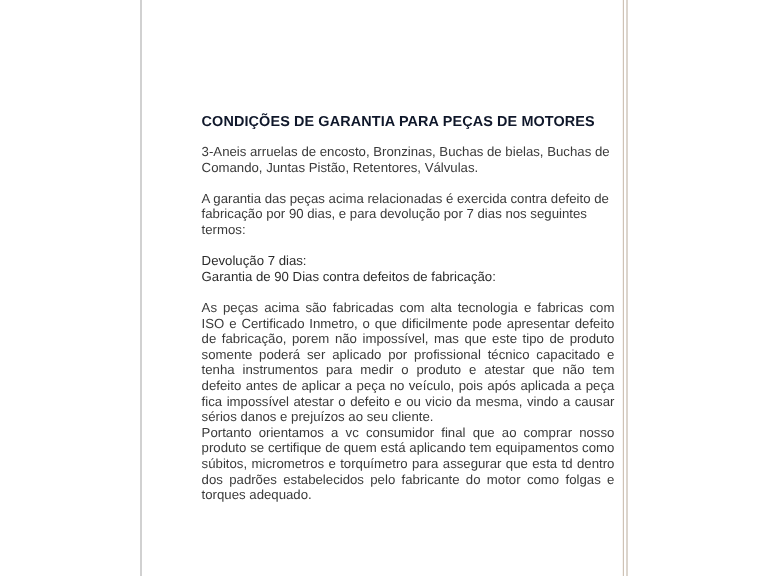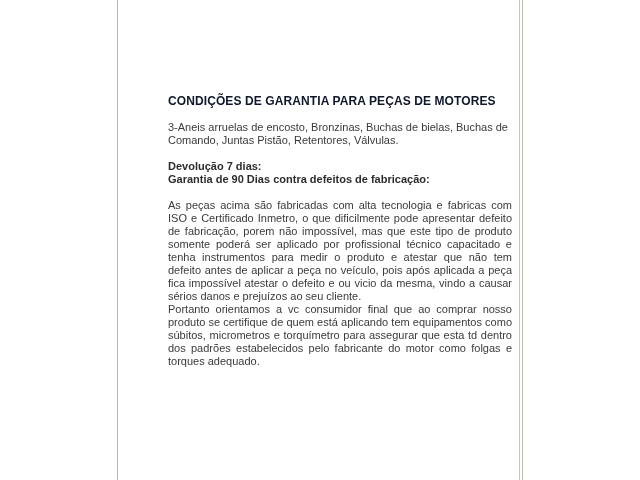--- a/index.html
+++ b/index.html
@@ -55,21 +55,21 @@
     margin: 0 0 13px 0;
     white-space: nowrap;
   }
   .para {
     margin: 0 0 13px 0;
   }
   .para.tight {
     margin: 0;
   }
   .heading {
-    font-weight: bold;
+    font-weight: normal;
     color: #2c2c2c;
     margin: 0;
   }
   .heading.spaced {
     margin: 0 0 13px 0;
   }
   .justified {
     text-align: justify;
   }
 </style>
@@ -78,20 +78,21 @@
 
 <div class="rule-left"></div>
 <div class="rule-right-outer"></div>
 <div class="rule-right-inner"></div>
 
 <div class="doc">
   <h1 class="doc-title">CONDIÇÕES DE GARANTIA PARA PEÇAS DE MOTORES</h1>
 
   <p class="para">3-Aneis arruelas de encosto, Bronzinas, Buchas de bielas, Buchas de Comando, Juntas Pistão, Retentores, Válvulas.</p>
 
+  <p class="para">A garantia das peças acima relacionadas é exercida contra defeito de fabricação por 90 dias, e para devolução por 7 dias nos seguintes termos:</p>
 
   <p class="heading">Devolução 7 dias:</p>
 
 
   <p class="heading spaced">Garantia de 90 Dias contra defeitos de fabricação:</p>
 
   <p class="para tight justified">As peças acima são fabricadas com alta tecnologia e fabricas com ISO e Certificado Inmetro, o que dificilmente pode apresentar defeito de fabricação, porem não impossível, mas que este tipo de produto somente poderá ser aplicado por profissional técnico capacitado e tenha instrumentos para medir o produto e atestar que não tem defeito antes de aplicar a peça no veículo, pois após aplicada a peça fica impossível atestar o defeito e ou vicio da mesma, vindo a causar sérios danos e prejuízos ao seu cliente.</p>
 
   <p class="para justified">Portanto orientamos a vc consumidor final que ao comprar nosso produto se certifique de quem está aplicando tem equipamentos como súbitos, micrometros e torquímetro para assegurar que esta td dentro dos padrões estabelecidos pelo fabricante do motor como folgas e torques adequado.</p>
 

